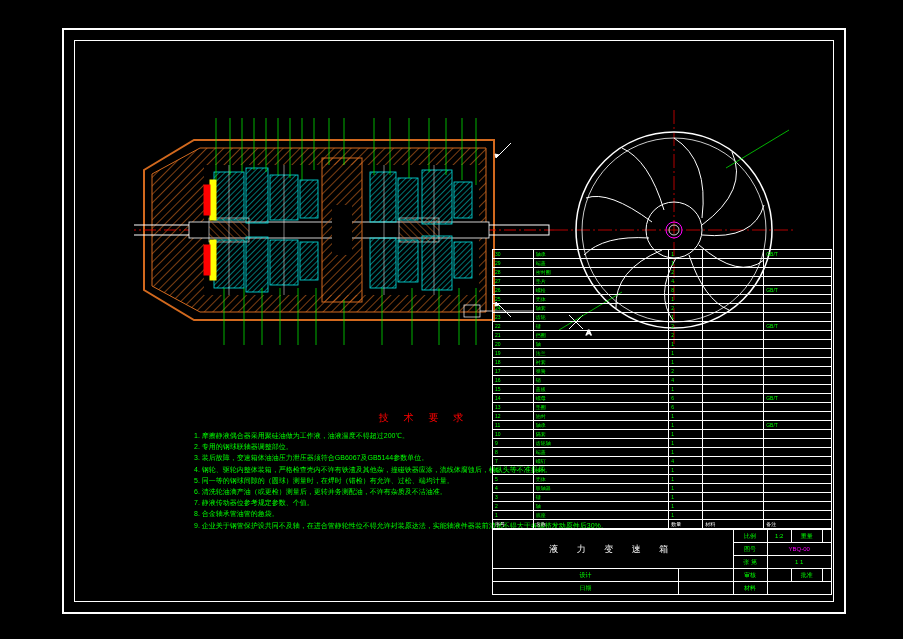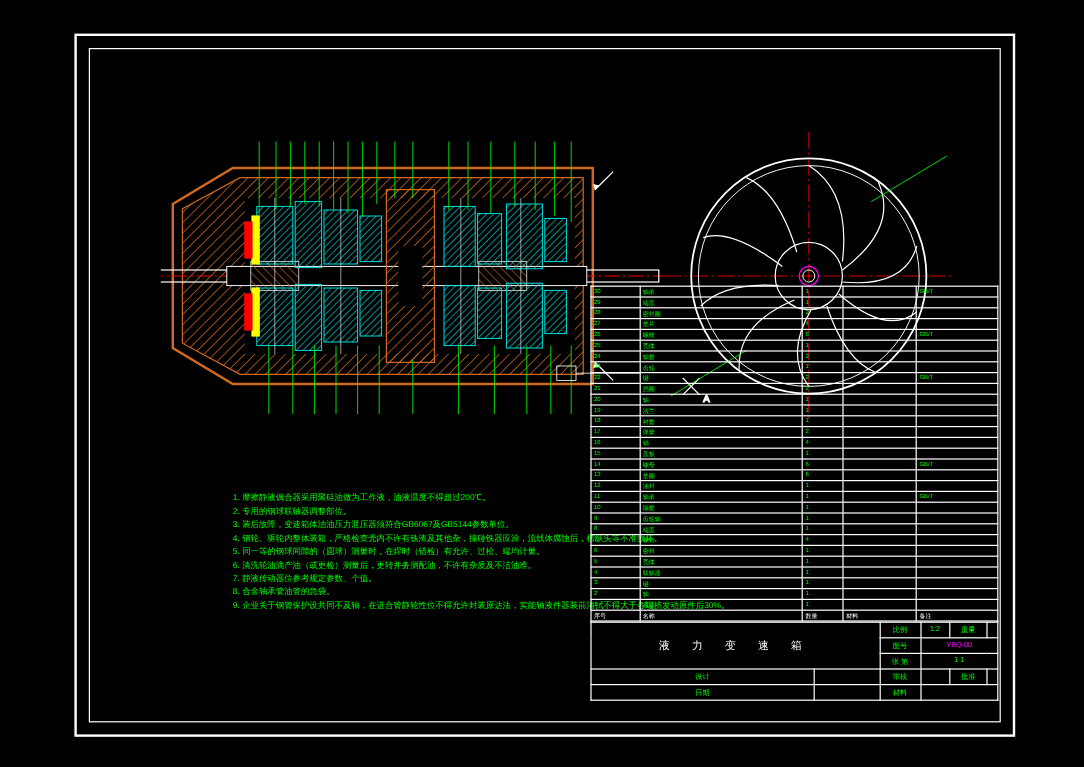--- a/index.html
+++ b/index.html
@@ -2,21 +2,21 @@
 <html><head>
 <meta charset="utf-8">
 <style>
   html,body{margin:0;padding:0;background:#000;width:903px;height:639px;overflow:hidden;font-family:"SimSun","Microsoft YaHei",sans-serif}
   .sheet{position:absolute;left:62px;top:28px;width:780px;height:582px;border:2px solid #fff}
   .inner{position:absolute;left:10px;top:10px;right:10px;bottom:10px;border:1px solid #fff}
   svg{position:absolute;left:0;top:0}
   .notes{position:absolute;left:130px;top:380px;width:460px;color:#00ff00;font-size:7px;line-height:1.6}
   .notes .title{color:#ff0000;font-size:10px;text-align:center;letter-spacing:6px;margin-bottom:4px}
   .notes .line{white-space:nowrap}
-  .tblwrap{position:absolute;right:12px;bottom:28px;width:340px}
+  .tblwrap{position:absolute;right:12px;bottom:17px;width:340px}
   table.bom{border-collapse:collapse;width:100%}
   table.bom td{border:1px solid #fff;height:8px;font-size:5px;color:#00ff00;padding:0 2px;overflow:hidden}
   .titleblk{border:1px solid #fff;border-top:none}
   .titleblk td{border:1px solid #fff;height:12px;font-size:6px;color:#00ff00;text-align:center;padding:0 2px}
   .titleblk .big{font-size:9px;letter-spacing:8px;color:#fff}
 </style>
 </head>
 <body>
 
 <div class="sheet">
@@ -153,20 +153,21 @@
     <g stroke="#fff" stroke-width="1">
       <path d="M15 205 l14 14 M29 205 l-14 14"></path>
       <text x="32" y="225" fill="#fff" font-size="8">A</text>
     </g>
 
     <line x1="172" y1="58" x2="235" y2="20" stroke="#00ff00" stroke-width="0.7"></line>
     <line x1="68" y1="182" x2="5" y2="220" stroke="#00ff00" stroke-width="0.7"></line>
   </svg>
 
   <div class="notes">
+    <div class="title">技 术 要 求</div>
     <div class="line">1. 摩擦静液偶合器采用聚硅油做为工作液，油液温度不得超过200℃。</div>
     <div class="line">2. 专用的钢球联轴器调整部位。</div>
     <div class="line">3. 装后故障，变速箱体油油压力泄压器须符合GB6067及GB5144参数单位。</div>
     <div class="line">4. 钢轮、驱轮内整体装箱，严格检查壳内不许有铁渣及其他杂，撞碰铁器应涂，流线体腐蚀后，横纵头等不准损坏。</div>
     <div class="line">5. 同一等的钢球间隙的（圆球）测量时，在焊时（错检）有允许、过松、端均计量。</div>
     <div class="line">6. 清洗轮油滴产油（或更检）测量后，更转并务测配油，不许有杂质及不洁油准。</div>
     <div class="line">7. 静液传动器位参考规定参数、个值。</div>
     <div class="line">8. 合金轴承管油管的急袋。</div>
     <div class="line">9. 企业关于钢管保护设共同不及轴，在进合管静轮性位不得允许封装原达法，实能轴液件器装前清拭不得大于各端挤发动原件后30%。</div>
   </div>

